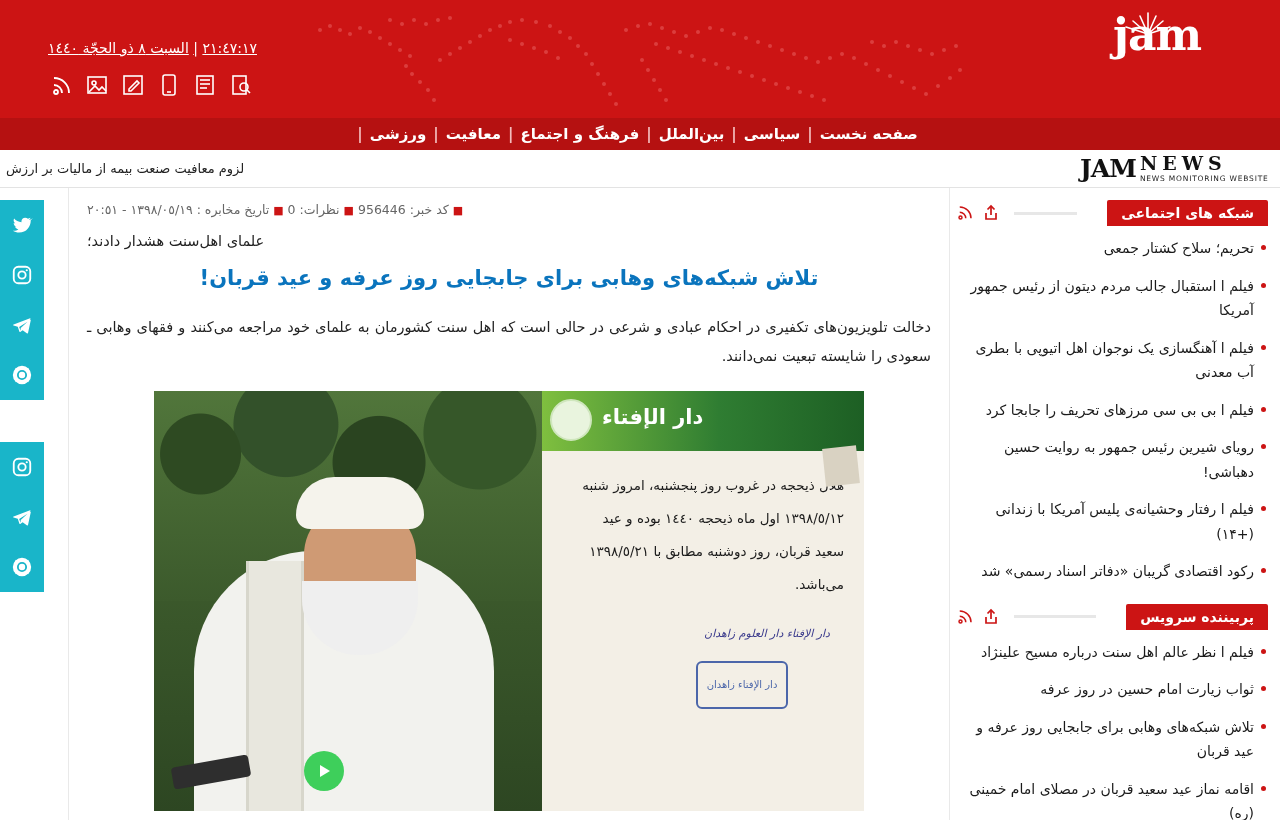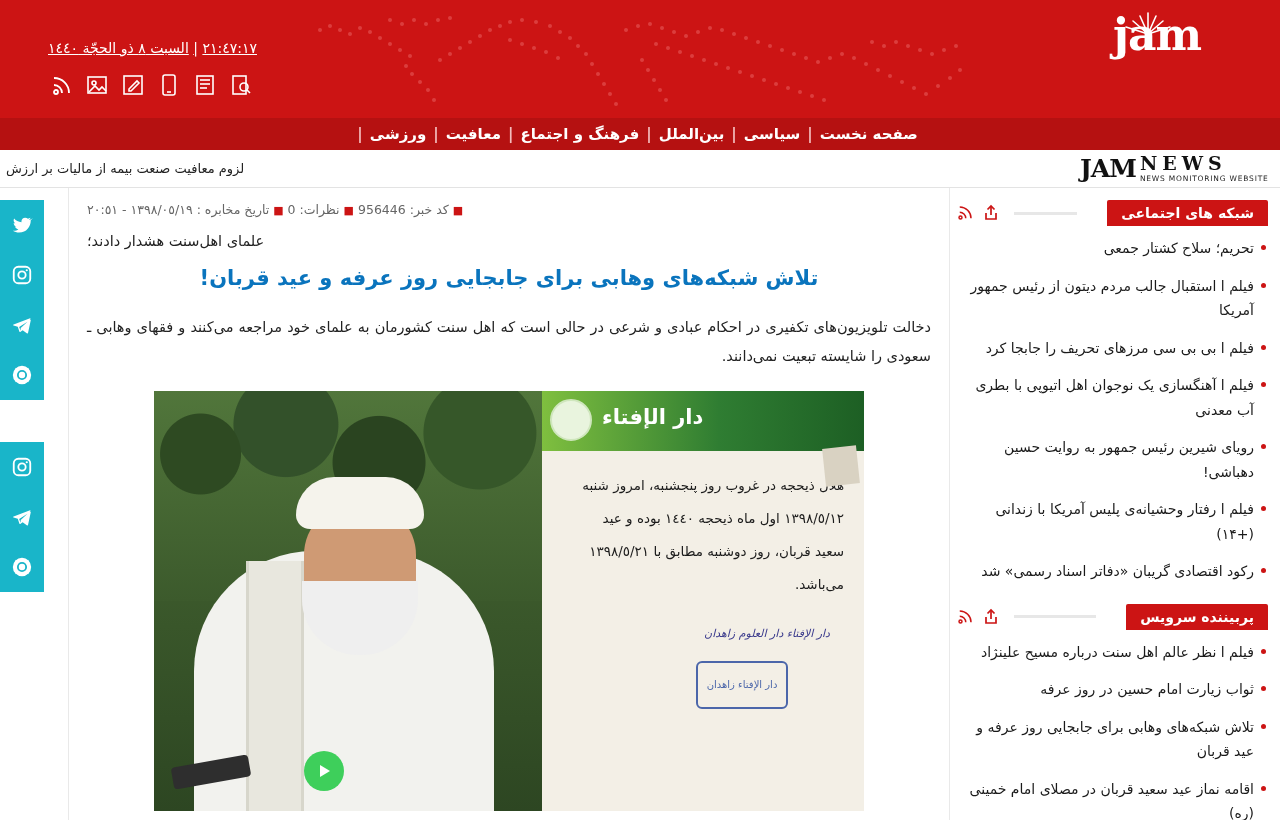--- a/index.html
+++ b/index.html
@@ -606,22 +606,22 @@
           <svg width="18" height="18" viewBox="0 0 24 24" fill="none" stroke="#cc1414" stroke-width="2">
             <circle cx="6" cy="18" r="2"></circle>
               <path d="M5 11a8 8 0 018 8"></path>
               <path d="M5 4a15 15 0 0115 15"></path>
           </svg>
         </span>
       </div>
       <ul class="list">
         <li>تحریم؛ سلاح کشتار جمعی</li>
         <li>فیلم ا استقبال جالب مردم دیتون از رئیس جمهور آمریکا</li>
+        <li>فیلم ا آهنگسازی یک نوجوان اهل اتیوپی با بطری آب معدنی</li>
         <li>فیلم ا بی بی سی مرزهای تحریف را جابجا کرد</li>
-        <li>فیلم ا آهنگسازی یک نوجوان اهل اتیوپی با بطری آب معدنی</li>
         <li>رویای شیرین رئیس جمهور به روایت حسین دهباشی!</li>
         <li>فیلم ا رفتار وحشیانه‌ی پلیس آمریکا با زندانی (+١۴)</li>
         <li>رکود اقتصادی گریبان «دفاتر اسناد رسمی» شد</li>
       </ul>
     </section>
 
     <section class="box">
       <div class="box-head">
         <span class="box-title">پربیننده سرویس</span>
         <span class="box-rule"></span>

